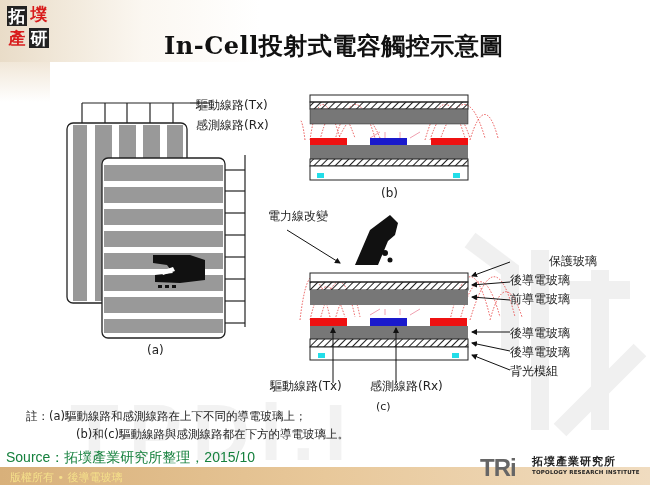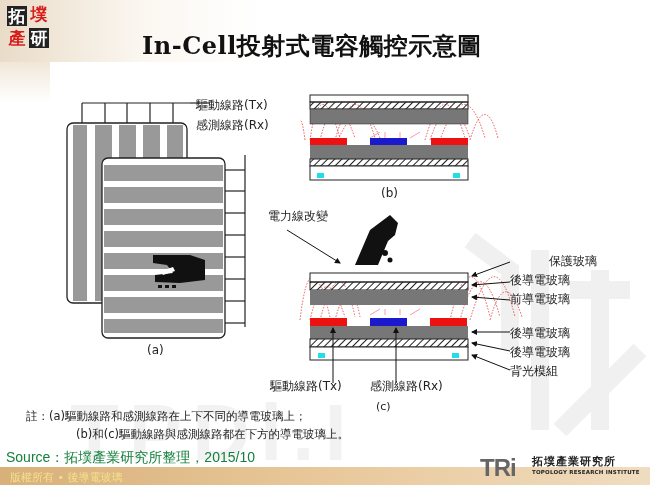--- a/index.html
+++ b/index.html
@@ -3,21 +3,21 @@
 <meta charset="utf-8">
 <style>
   html, body { margin:0; padding:0; }
   body { width:650px; height:485px; position:relative; overflow:hidden; background:#ffffff; font-family:"DejaVu Sans", sans-serif; }
   .bg-top { position:absolute; left:0; top:0; width:650px; height:62px;
     background:linear-gradient(90deg,#e9dcc8 0%,#f3ebde 12%,#fbf7f1 22%,#ffffff 40%); }
   .bg-left { position:absolute; left:0; top:62px; width:50px; height:40px;
     background:linear-gradient(180deg,#f1e7d8,#ffffff); }
   .logo { position:absolute; left:7px; top:4px; width:44px; height:46px; }
   .logo span { position:absolute; width:20px; height:20px; font-size:17px; line-height:20px; text-align:center; font-weight:bold; font-family:"DejaVu Serif", serif; }
-  .title { position:absolute; left:142px; top:30px; font-family:"DejaVu Serif", serif; font-weight:bold; font-size:24px; color:#111; letter-spacing:0.5px; }
+  .title { position:absolute; left:164px; top:30px; font-family:"DejaVu Serif", serif; font-weight:bold; font-size:24px; color:#111; letter-spacing:0.5px; }
   .watermark { position:absolute; right:0; top:230px; width:200px; height:220px; opacity:0.12; }
   .lbl { position:absolute; font-size:12px; color:#222; white-space:nowrap; }
   .note { position:absolute; font-size:11.5px; color:#222; white-space:nowrap; }
   .source { position:absolute; left:6px; top:449px; font-size:14px; color:#15803d; font-family:"Liberation Sans", sans-serif; }
   .footer { position:absolute; left:0; top:467px; width:650px; height:18px;
     background:linear-gradient(90deg,#d8b07a 0%,#e8c89a 50%,#f0dcc0 100%); }
   .footer-text { position:absolute; left:10px; top:470px; font-size:11px; color:#f5e08a; }
   .tri-logo { position:absolute; left:476px; top:452px; width:170px; height:30px; }
   .tri-logo .tri { position:absolute; left:4px; top:2px; font-family:"Liberation Sans", sans-serif; font-size:24px; color:#666; font-weight:bold; letter-spacing:-1px; }
   .tri-logo .cn { position:absolute; left:56px; top:2px; font-size:11px; color:#222; font-weight:bold; letter-spacing:1px; }

